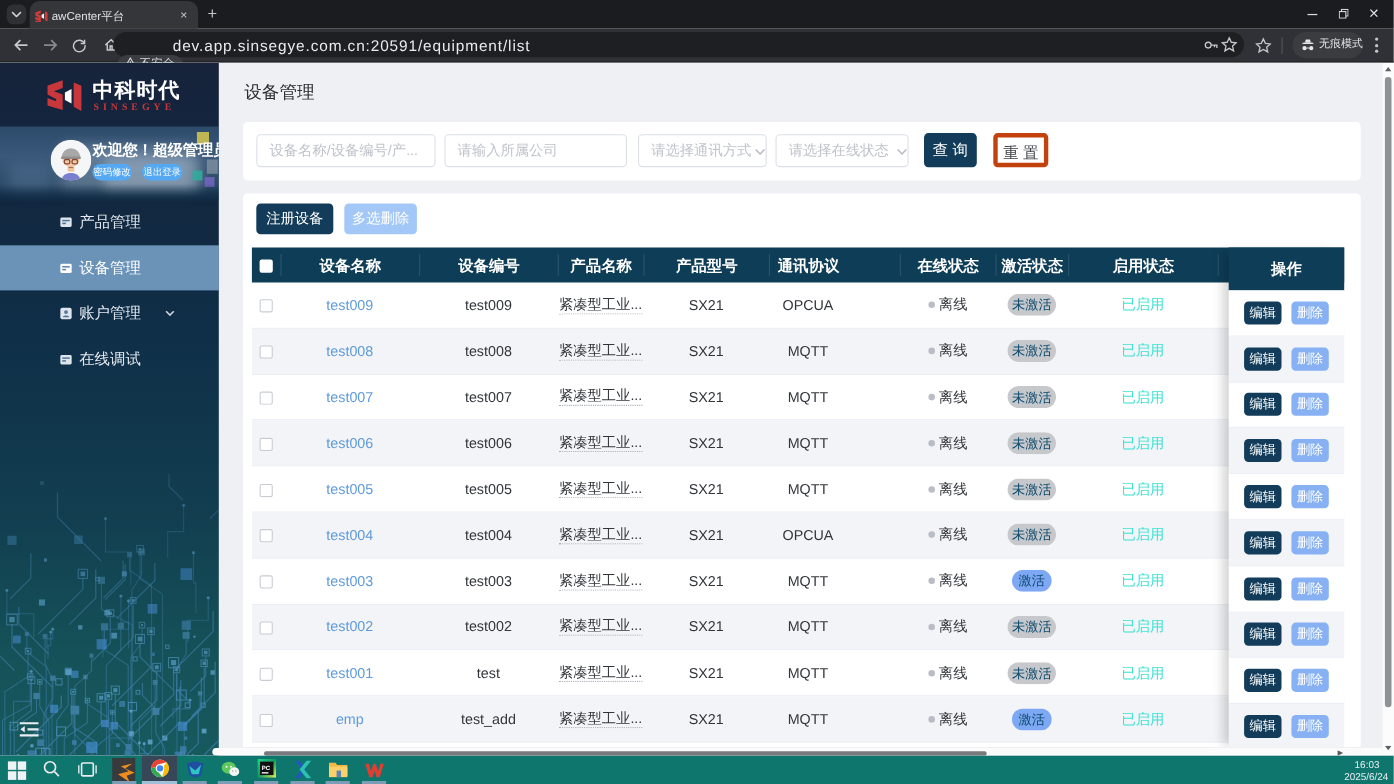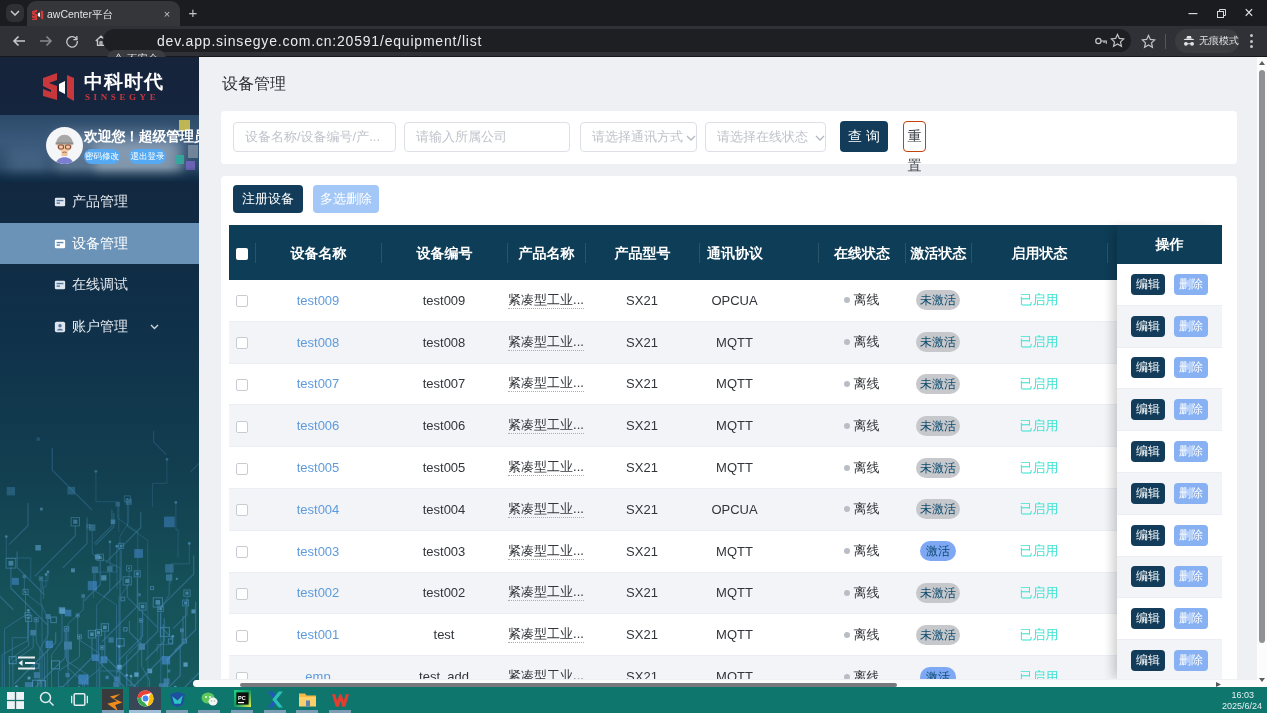--- a/index.html
+++ b/index.html
@@ -30,27 +30,27 @@
 .mitem { position:relative; height:41.5px; line-height:41.5px; color:#e4e9ef; font-size:14px; padding-left:72px; }
 .mitem.active { background:#6b93b7; color:#fff; }
 .micon { position:absolute; left:54px; top:15px; width:12px; height:12px; }
 
 #main { position:absolute; left:199px; top:0; width:1058px; height:630px; background:#eef0f4; }
 #ptitle { position:absolute; left:23px; top:17px; font-size:16px; color:#2b2e33; }
 #searchcard { position:absolute; left:22px; top:54px; width:1016px; height:53px; background:#fff; border-radius:4px; }
 .inp { position:absolute; top:11px; height:30px; border:1px solid #dcdfe6; border-radius:4px; background:#fff; color:#bfc3ca; font-size:13px; line-height:28px; padding-left:11px; }
 .selarrow { position:absolute; top:12px; color:#b4b8bf; font-size:9px; }
 #btnquery { position:absolute; left:619px; top:10px; width:48px; height:31px; background:#123c59; border-radius:4px; color:#fff; font-size:14px; text-align:center; line-height:31px; }
-#btnreset { position:absolute; left:682px; top:10px; width:23px; height:31px; background:#fff; border:1px solid #c2410c; border-radius:4px; color:#3f434a; font-size:14px; text-align:center; line-height:29px; }
+#btnreset { position:absolute; left:682px; top:10px; width:50px; height:31px; background:#fff; border:4px solid #c2410c; border-radius:4px; color:#3f434a; font-size:14px; text-align:center; line-height:29px; }
 #tablecard { position:absolute; left:22px; top:119px; width:1016px; height:503px; overflow:hidden; background:#fff; border-radius:4px 4px 0 0; }
 #btnreg { position:absolute; left:12px; top:9px; width:70px; height:28px; background:#123c59; border-radius:4px; color:#fff; font-size:13px; text-align:center; line-height:28px; }
 #btndel { position:absolute; left:92px; top:9px; width:66px; height:28px; background:#a3c8f8; border-radius:4px; color:#fff; font-size:13px; text-align:center; line-height:28px; }
 
 #tbl { position:absolute; left:8px; top:49px; width:993px; }
-#thead { display:flex; height:55px; background:#0e3d57; color:#fff; font-size:14px; font-weight:bold; align-items:center; }
+#thead { display:flex; height:32px; background:#0e3d57; color:#fff; font-size:14px; font-weight:bold; align-items:center; }
 .th { text-align:center; border-left:1px solid rgba(255,255,255,0.12); height:20px; line-height:20px; }
 .th:first-child { border-left:none; }
 .trow { display:flex; height:41.8px; align-items:center; font-size:13px; color:#32353a; border-bottom:1px solid #ebeef5; background:#fff; }
 .trow.alt { background:#f2f4f8; }
 .td { text-align:center; overflow:hidden; white-space:nowrap; }
 .c1{width:26px;} .c2{width:126px;} .c3{width:126px;} .c4{width:78px;} .c5{width:114px;} .c6{width:71px;} .c7{width:87px;margin-left:48px;} .c8{width:66px;} .c9{width:136px;} .c10{width:92px;}
 .link { color:#5e9bdb; }
 .prod { border-bottom:1px dotted #a9adb5; padding-bottom:1px; color:#32353a; display:inline-block; line-height:15px; }
 .dot { display:inline-block; width:6px; height:6px; border-radius:50%; background:#b9bdc5; margin-right:4px; vertical-align:1px; }
 .pill { display:inline-block; height:20px; line-height:20px; border-radius:10px; color:#0c4a6e; font-size:12px; }
@@ -194,31 +194,31 @@
             <rect x="1" y="2" width="12" height="10" rx="1.5" fill="#dfe5ec"></rect>
             <rect x="3" y="4.5" width="8" height="1.6" fill="#53759c"></rect>
             <rect x="3" y="7.5" width="4" height="1.6" fill="#53759c"></rect>
           </svg>产品管理</div>
       <div class="mitem active"><svg class="micon" viewBox="0 0 14 14">
             <rect x="1" y="2" width="12" height="10" rx="1.5" fill="#fff"></rect>
             <rect x="3" y="4.5" width="8" height="1.6" fill="#5c87ad"></rect>
             <rect x="3" y="7.5" width="4" height="1.6" fill="#5c87ad"></rect>
           </svg>设备管理</div>
       <div class="mitem"><svg class="micon" viewBox="0 0 14 14">
-            <rect x="1" y="2" width="12" height="10" rx="1.5" fill="#dfe5ec"></rect>
-            <rect x="3" y="4.5" width="8" height="1.6" fill="#53759c"></rect>
-            <rect x="3" y="7.5" width="4" height="1.6" fill="#53759c"></rect>
-          </svg>在线调试</div>
-      <div class="mitem"><svg class="micon" viewBox="0 0 14 14">
             <rect x="1" y="1" width="12" height="12" rx="2" fill="#dfe5ec"></rect>
             <circle cx="7" cy="5.5" r="2" fill="#53759c"></circle>
             <path d="M3.5 11 c0-2.5 7-2.5 7 0z" fill="#53759c"></path>
           </svg>账户管理<svg style="position:absolute;left:150px;top:18px" width="9" height="6" viewBox="0 0 9 6">
             <path d="M1 1l3.5 3.5L8 1" fill="none" stroke="#cfd6dd" stroke-width="1.4"></path>
           </svg></div>
+      <div class="mitem"><svg class="micon" viewBox="0 0 14 14">
+            <rect x="1" y="2" width="12" height="10" rx="1.5" fill="#dfe5ec"></rect>
+            <rect x="3" y="4.5" width="8" height="1.6" fill="#53759c"></rect>
+            <rect x="3" y="7.5" width="4" height="1.6" fill="#53759c"></rect>
+          </svg>在线调试</div>
     </div>
     <svg style="position:absolute;left:0;top:300px;" width="199" height="333" viewBox="0 0 199 333" id="circuit">
         <path d="M2.2533390791322745 333 L2.2533390791322745 297.6339958445763 L27.45017863891917 283.6339958445763 L27.45017863891917 260.46922714988006" fill="none" stroke="#3d7ca6" stroke-width="1" opacity="0.63"></path>
         <rect x="24.968355952838465" y="255.50558177771865" width="4.963645372161409" height="4.963645372161409" fill="none" stroke="#4e8fba" opacity="0.63"></rect>
         <circle cx="27.45017863891917" cy="257.98740446379935" r="1" fill="#6fb3da" opacity="0.63"></circle>
         <path d="M167.4567767014596 333 L167.4567767014596 301.7156402530705 L181.88942658715678 287.7156402530705 L181.88942658715678 275.30045001584546" fill="none" stroke="#3d7ca6" stroke-width="1" opacity="0.66"></path>
         <rect x="179.92186549825783" y="271.36532783804756" width="3.9351221777978935" height="3.9351221777978935" fill="#4e8fba" opacity="0.66"></rect>
         <path d="M147.79410174212774 333 L147.79410174212774 183.31147861753666 L127.35826181523828 169.31147861753666 L127.35826181523828 144.8705068927749" fill="none" stroke="#3d7ca6" stroke-width="1" opacity="0.39"></path>
         <rect x="124.363848409767" y="138.88168008183234" width="5.988826810942555" height="5.988826810942555" fill="none" stroke="#4e8fba" opacity="0.39"></rect>
         <circle cx="127.35826181523828" cy="141.87609348730362" r="1" fill="#6fb3da" opacity="0.39"></circle>

